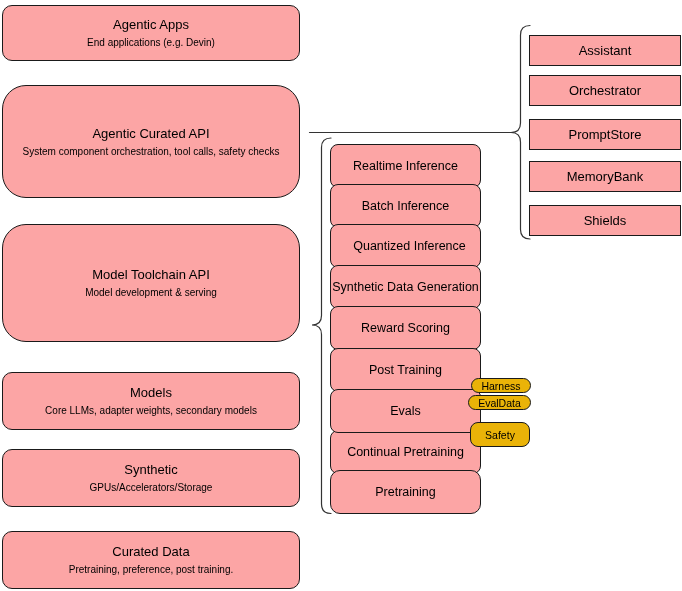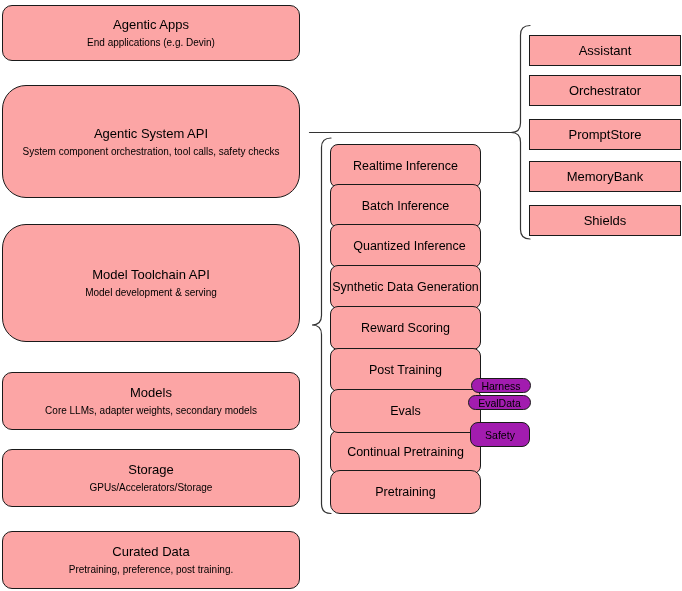--- a/index.html
+++ b/index.html
@@ -49,21 +49,21 @@
   .rbox {
     left: 529px; width: 152px; height: 31px;
     border-radius: 0; font-size: 13px; white-space: nowrap;
   }
   .r1 { top: 35px; }  .r2 { top: 75px; }  .r3 { top: 119px; }
   .r4 { top: 161px; } .r5 { top: 205px; }
 
   .tag {
     position: absolute;
     box-sizing: border-box;
-    background: #a21caf;
+    background: #eab308;
     border: 1px solid #1a1a1a;
     border-radius: 8px;
     display: flex; align-items: center; justify-content: center;
     font-size: 10.5px; white-space: nowrap;
     z-index: 3;
   }
   .tag1 { left: 471px; top: 378px; width: 60px; height: 15px; }
   .tag2 { left: 468px; top: 395px; width: 63px; height: 15px; }
   .tag3 { left: 470px; top: 422px; width: 60px; height: 25px; }
 
@@ -78,33 +78,33 @@
 </head>
 <body>
 
 <div id="canvas">
 
   <div class="box lbox l1">
     <div class="t">Agentic Apps</div>
     <div class="s">End applications (e.g. Devin)</div>
   </div>
   <div class="box lbox big l2">
-    <div class="t">Agentic System API</div>
+    <div class="t">Agentic Curated API</div>
     <div class="s">System component orchestration, tool calls, safety checks</div>
   </div>
   <div class="box lbox big l3">
     <div class="t">Model Toolchain API</div>
     <div class="s">Model development &amp; serving</div>
   </div>
   <div class="box lbox l4">
     <div class="t">Models</div>
     <div class="s">Core LLMs, adapter weights, secondary models</div>
   </div>
   <div class="box lbox l5">
-    <div class="t">Storage</div>
+    <div class="t">Synthetic</div>
     <div class="s">GPUs/Accelerators/Storage</div>
   </div>
   <div class="box lbox l6">
     <div class="t">Curated Data</div>
     <div class="s">Pretraining, preference, post training.</div>
   </div>
 
   <div class="box mbox m1">Realtime Inference</div>
   <div class="box mbox m2">Batch Inference</div>
   <div class="box mbox m3">Quantized Inference</div>

